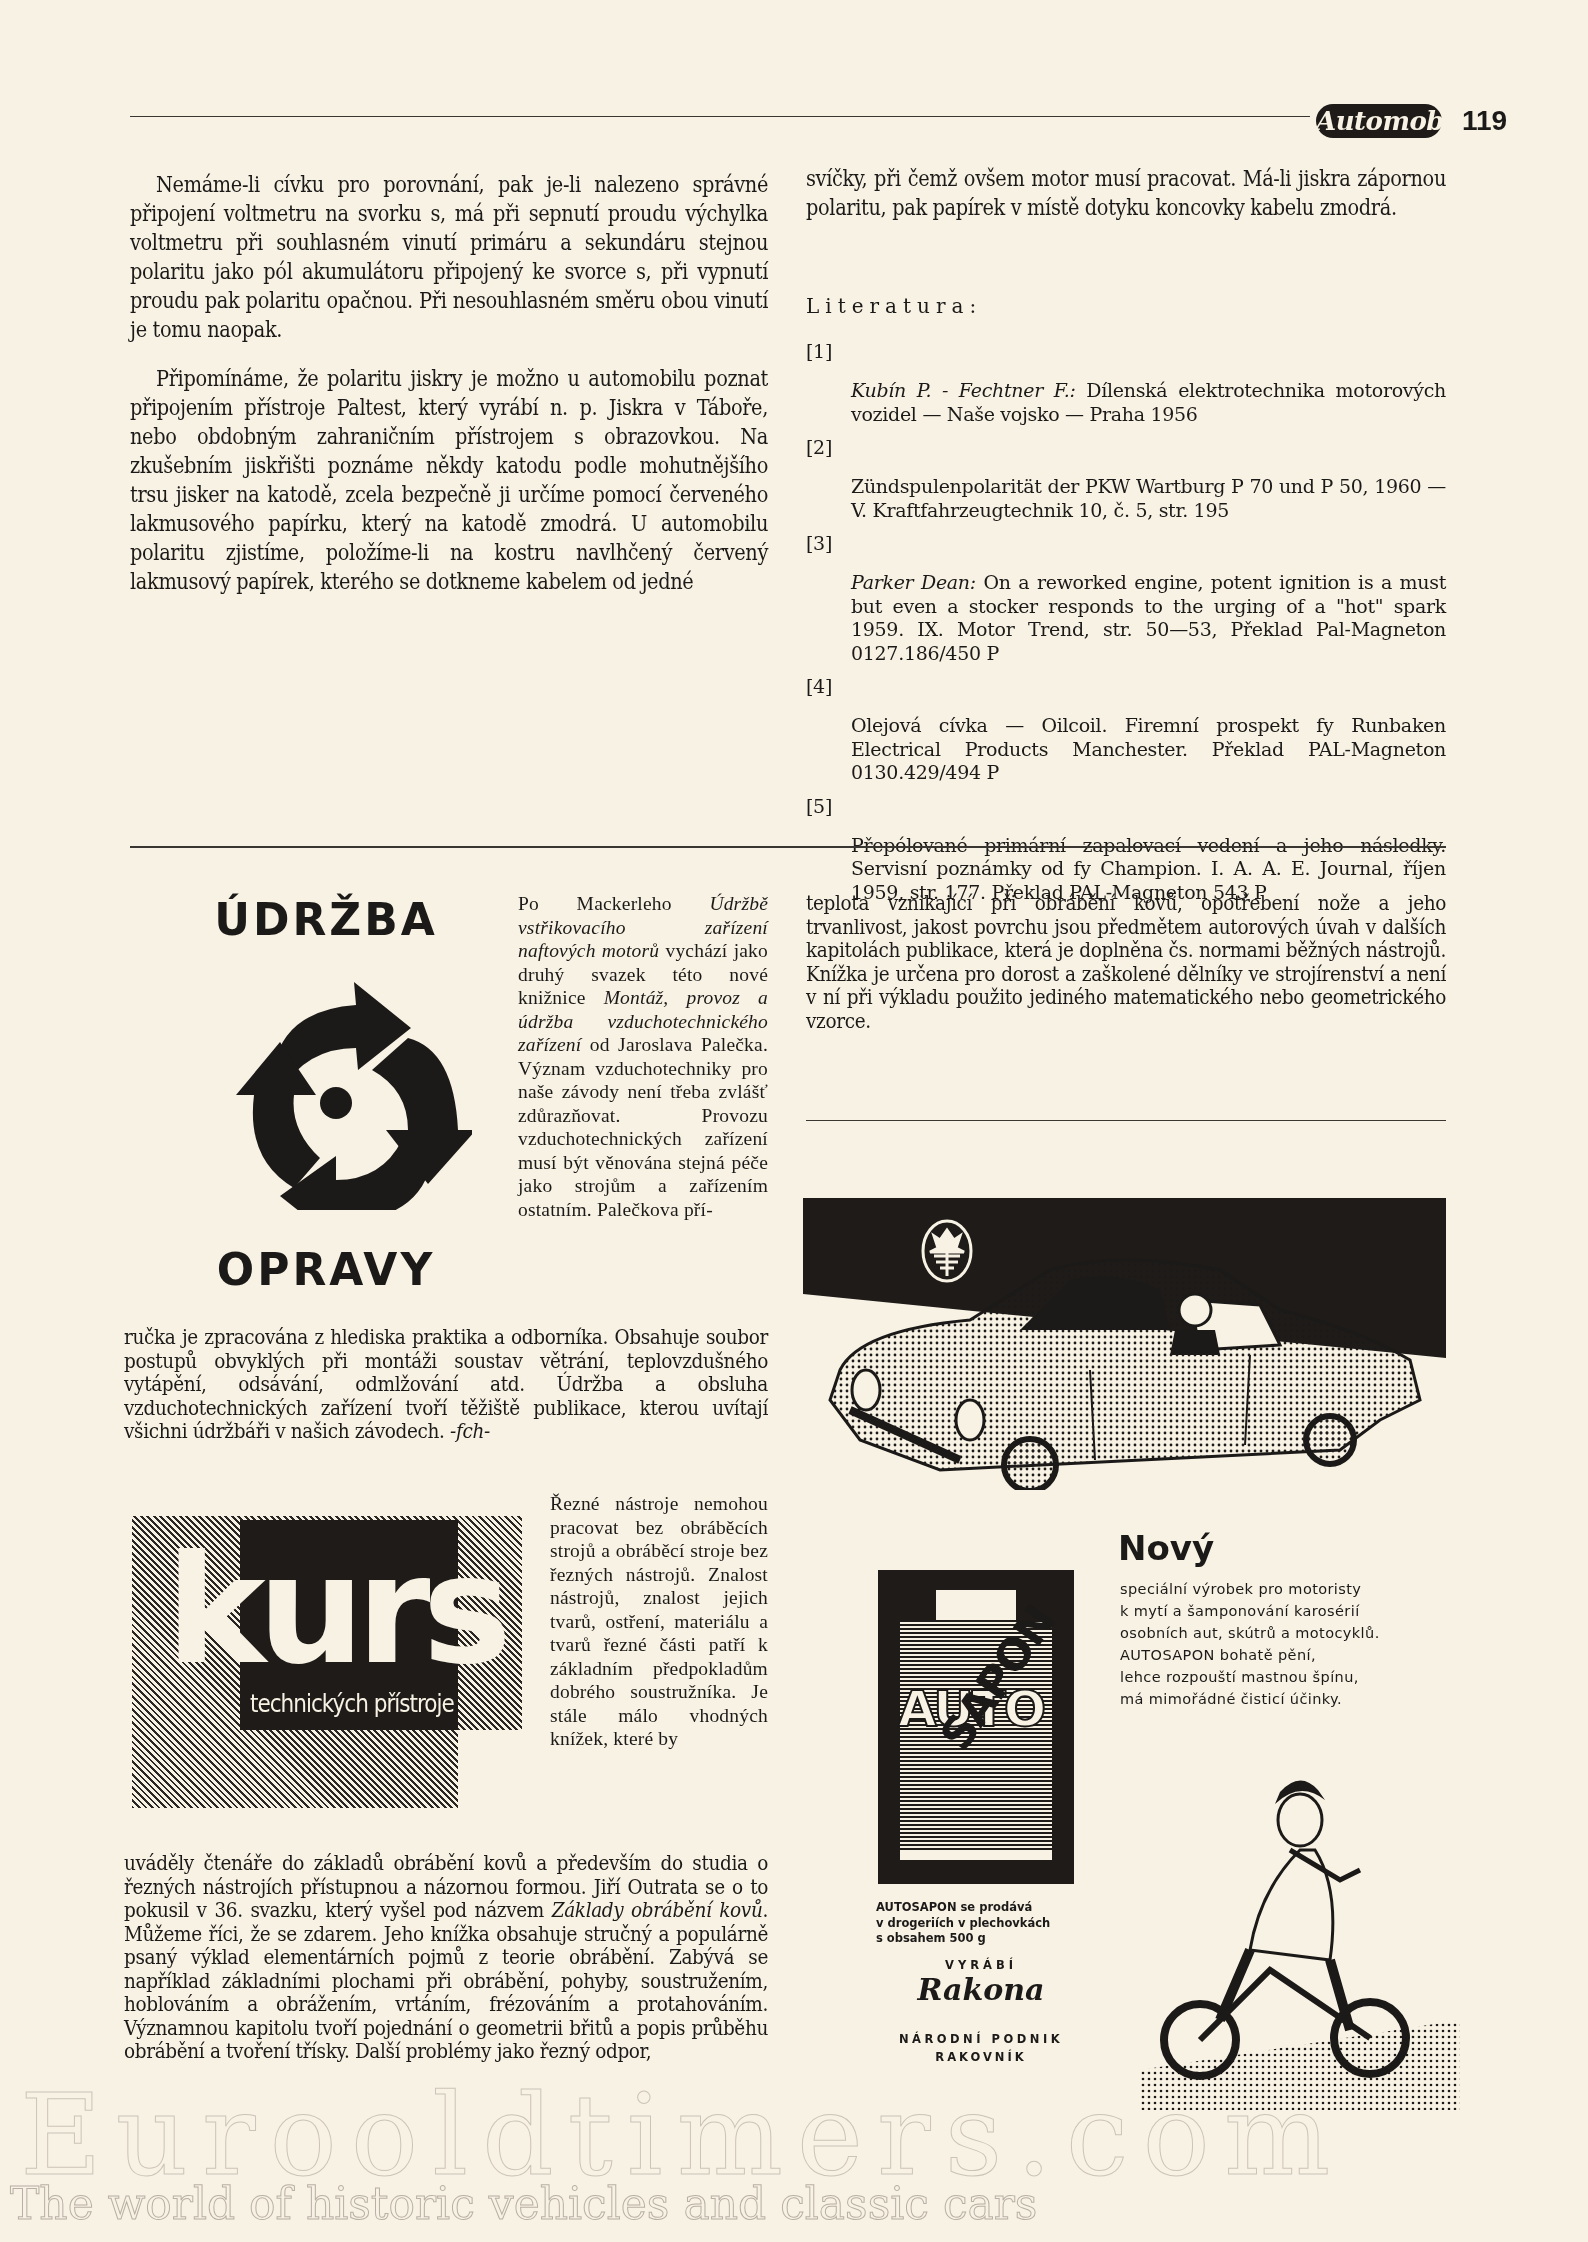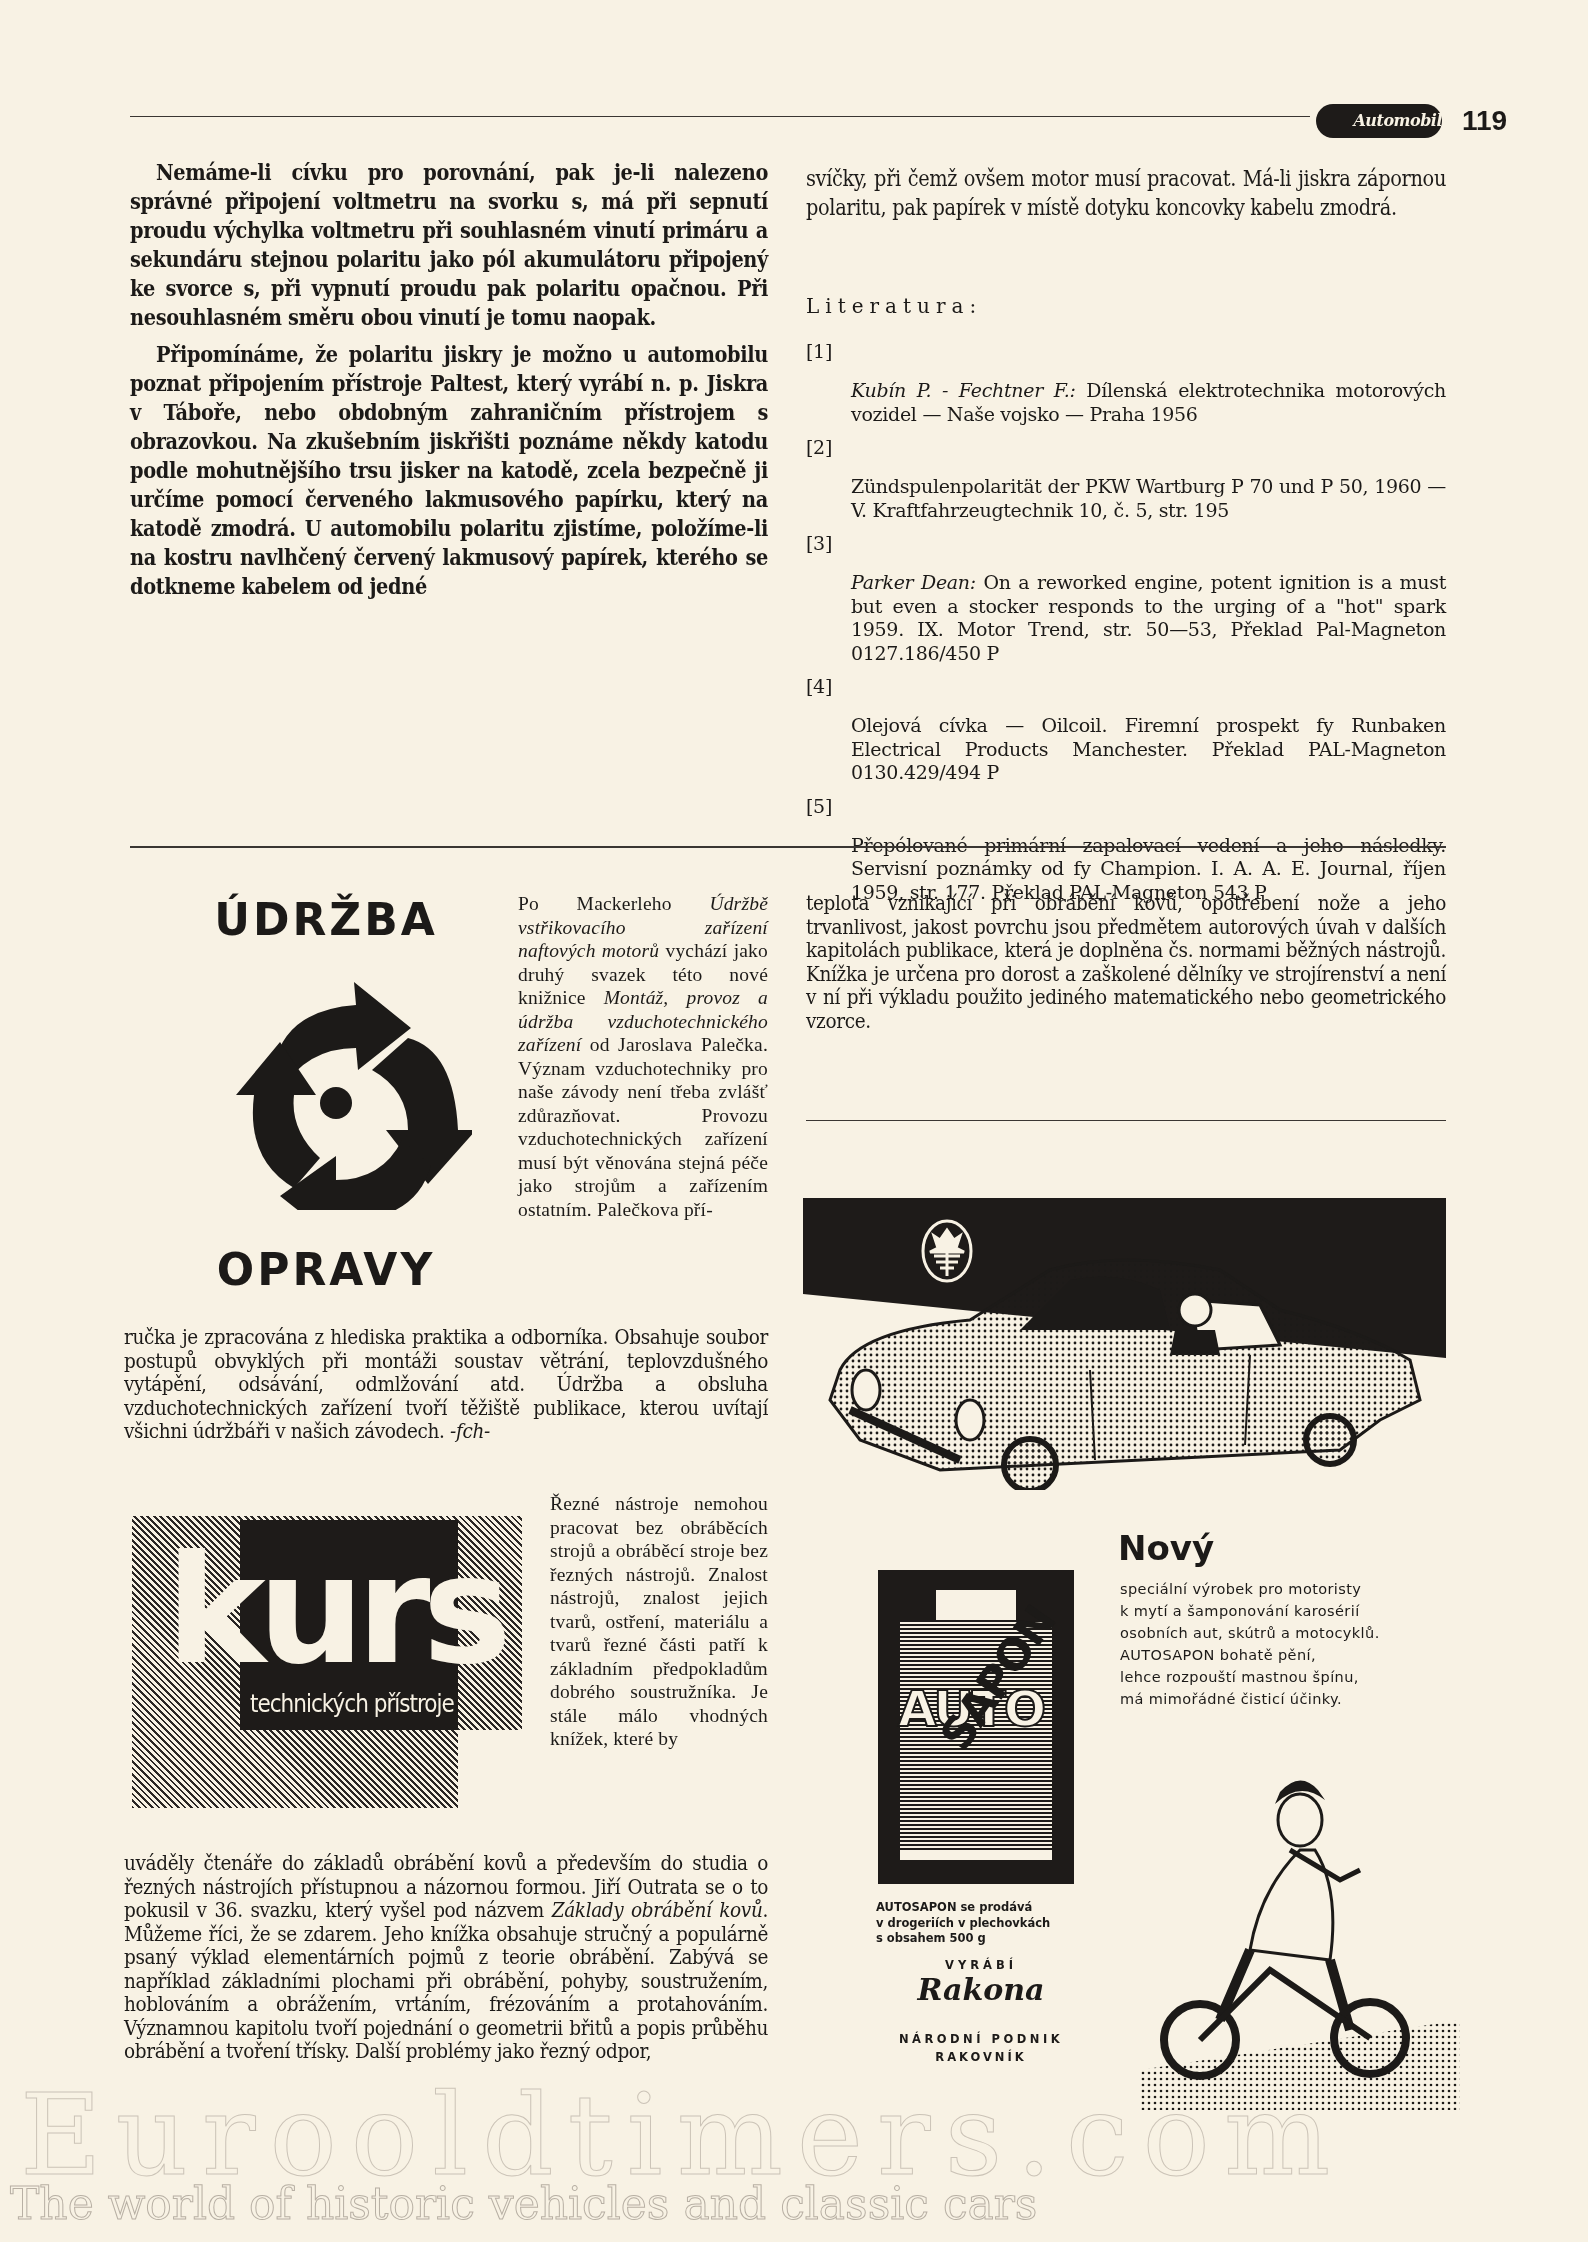--- a/index.html
+++ b/index.html
@@ -12,29 +12,29 @@
   .abs { position: absolute; }
   .rule { position: absolute; height: 0; border-top: 1.5px solid #3a3632; }
   .body-text {
     font-family: "DejaVu Serif", serif;
     font-stretch: condensed;
     font-size: 21.5px; line-height: 29px;
     text-align: justify; hyphens: manual;
     letter-spacing: -0.35px;
   }
   .body-text p { margin: 0; }
-  .body-text p.indent { text-indent: 26px; margin-top: 8px; font-weight: bold; }
+  .body-text p.indent { text-indent: 26px; margin-top: 20px; }
   .it { font-style: italic; }
 
   
   .logo-pill {
     position: absolute; left: 1316px; top: 104px; width: 126px; height: 34px;
     background: #1e1b19; border-radius: 17px;
     color: #f8f2e4; font-family: "DejaVu Serif", serif; font-style: italic; font-weight: bold;
-    font-size: 16px; line-height: 34px; text-align: right; letter-spacing: -0.5px;
+    font-size: 26px; line-height: 34px; text-align: left; letter-spacing: -0.5px;
   }
   .page-num {
     position: absolute; left: 1462px; top: 104px;
     font-family: "Liberation Sans", sans-serif; font-weight: bold; font-size: 28px; line-height: 34px;
   }
 
   
   .lit-title { font-family: "DejaVu Serif", serif; font-size: 20px; letter-spacing: 6px; }
   .ref { display: flex; font-family: "DejaVu Serif", serif; font-size: 19px; line-height: 23.5px; margin-bottom: 10px; letter-spacing: -0.3px; }
   .ref .num { width: 45px; flex: none; }

